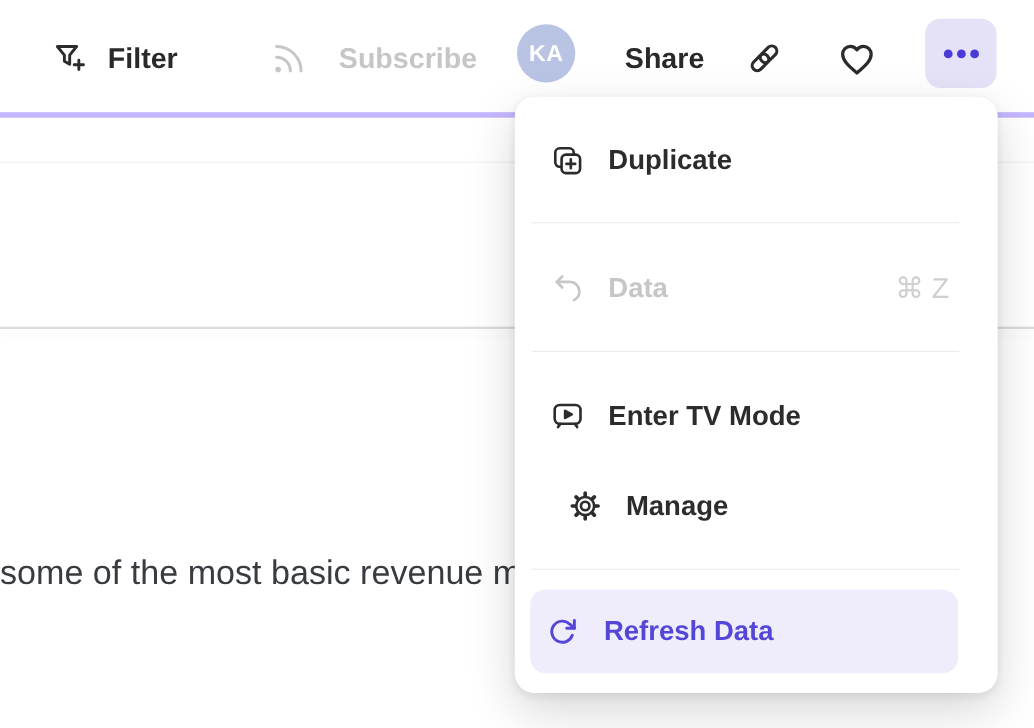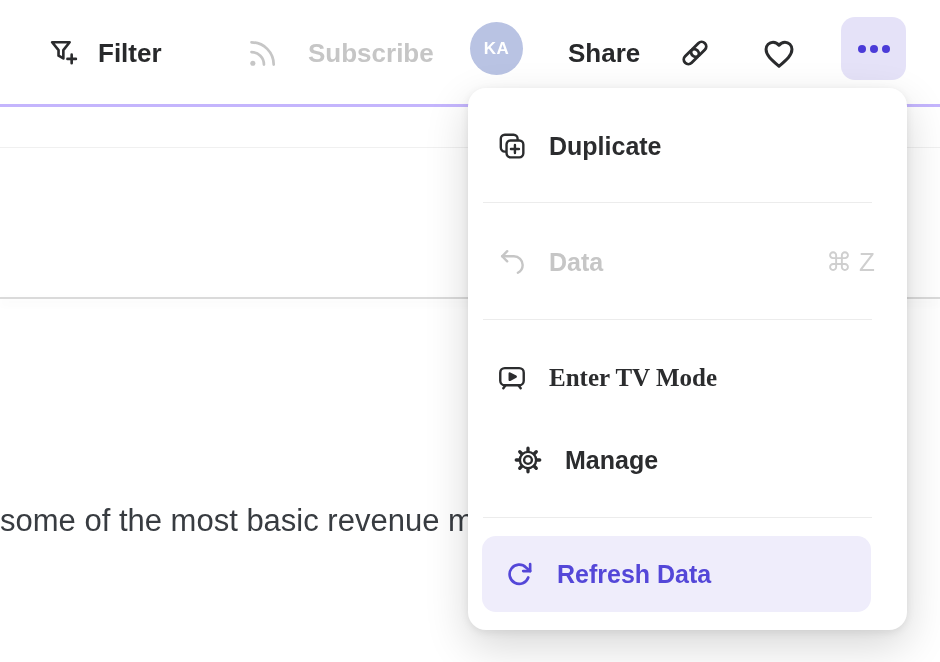--- a/index.html
+++ b/index.html
@@ -18,32 +18,32 @@
   body{
     font-family:"Liberation Sans","DejaVu Sans",sans-serif;
     background:#ffffff;
     -webkit-font-smoothing:antialiased;
   }
   #app{position:relative;width:940px;height:662px;overflow:hidden;background:#ffffff;}
 
   
   .toolbar{
     position:absolute;left:0;top:0;width:940px;height:107px;
-    background:#ffffff;border-bottom:3px solid #c4b5fd;z-index:2;
+    background:#ffffff;border-bottom:5px solid #c4b5fd;z-index:2;
   }
   .tb-item{
     position:absolute;top:0;height:106px;display:flex;align-items:center;gap:17px;
     font-size:26px;font-weight:600;color:var(--toolbar-text);cursor:pointer;white-space:nowrap;
   }
   .tb-item svg{display:block;}
   .tb-disabled{color:var(--disabled-text);gap:28px;}
   .avatar{
     position:absolute;left:470px;top:22px;width:53px;height:53px;border-radius:50%;
     background:var(--avatar-bg);display:flex;align-items:center;justify-content:center;
-    color:#ffffff;font-size:17px;font-weight:700;letter-spacing:.5px;cursor:pointer;
+    color:#ffffff;font-size:21px;font-weight:700;letter-spacing:.5px;cursor:pointer;
   }
   .more-btn{
     position:absolute;left:841px;top:17px;width:65px;height:63px;border-radius:14px;
     background:var(--lavender-button-bg);display:flex;align-items:center;justify-content:center;
     gap:4px;cursor:pointer;
   }
   .more-btn .dot{width:8px;height:8px;border-radius:50%;background:var(--accent-purple-deep);}
 
   
   .hairline-2{position:absolute;left:0;top:147px;width:940px;height:1px;background:#f0f0f0;}
@@ -56,31 +56,31 @@
     font-size:31px;font-weight:400;color:var(--paragraph-text);white-space:nowrap;
   }
 
   
   .dropdown{
     position:absolute;left:468px;top:88px;width:439px;height:542px;
     background:#ffffff;border-radius:18px;z-index:10;
     box-shadow:0 2px 8px rgba(0,0,0,.08),0 16px 44px rgba(0,0,0,.16);
   }
   .menu-item{
-    position:absolute;left:12px;width:100%;height:76px;display:flex;align-items:center;
-    gap:21px;padding-left:16px;font-size:25px;font-weight:600;color:var(--menu-text);
+    position:absolute;left:0;width:100%;height:76px;display:flex;align-items:center;
+    gap:21px;padding-left:32px;font-size:25px;font-weight:600;color:var(--menu-text);
     cursor:pointer;white-space:nowrap;
   }
   .menu-item svg{display:block;flex:0 0 auto;}
   .mi-duplicate{top:20px;}
   .mi-undo{top:136px;color:var(--disabled-text);cursor:default;}
-  .mi-tv{top:252px;font-family:Liberation Serif, serif;}
+  .mi-tv{top:252px;}
   .mi-manage{top:334px;margin-left:16px;}
   .mi-refresh{
-    top:448px;left:14px;width:389px;padding-left:22px;border-radius:14px;
+    top:448px;left:14px;width:389px;padding-left:14px;border-radius:14px;
     background:var(--lavender-row-bg);color:var(--accent-purple);
   }
   .divider{position:absolute;left:15px;width:389px;height:1px;background:#ececec;}
   .div-1{top:114px;} .div-2{top:231px;} .div-3{top:429px;}
   .shortcut{
     margin-left:auto;padding-right:44px;font-size:26px;font-weight:400;
     color:#cfcfcf;font-family:"Liberation Sans","DejaVu Sans",sans-serif;
   }
 </style>
 </head>

